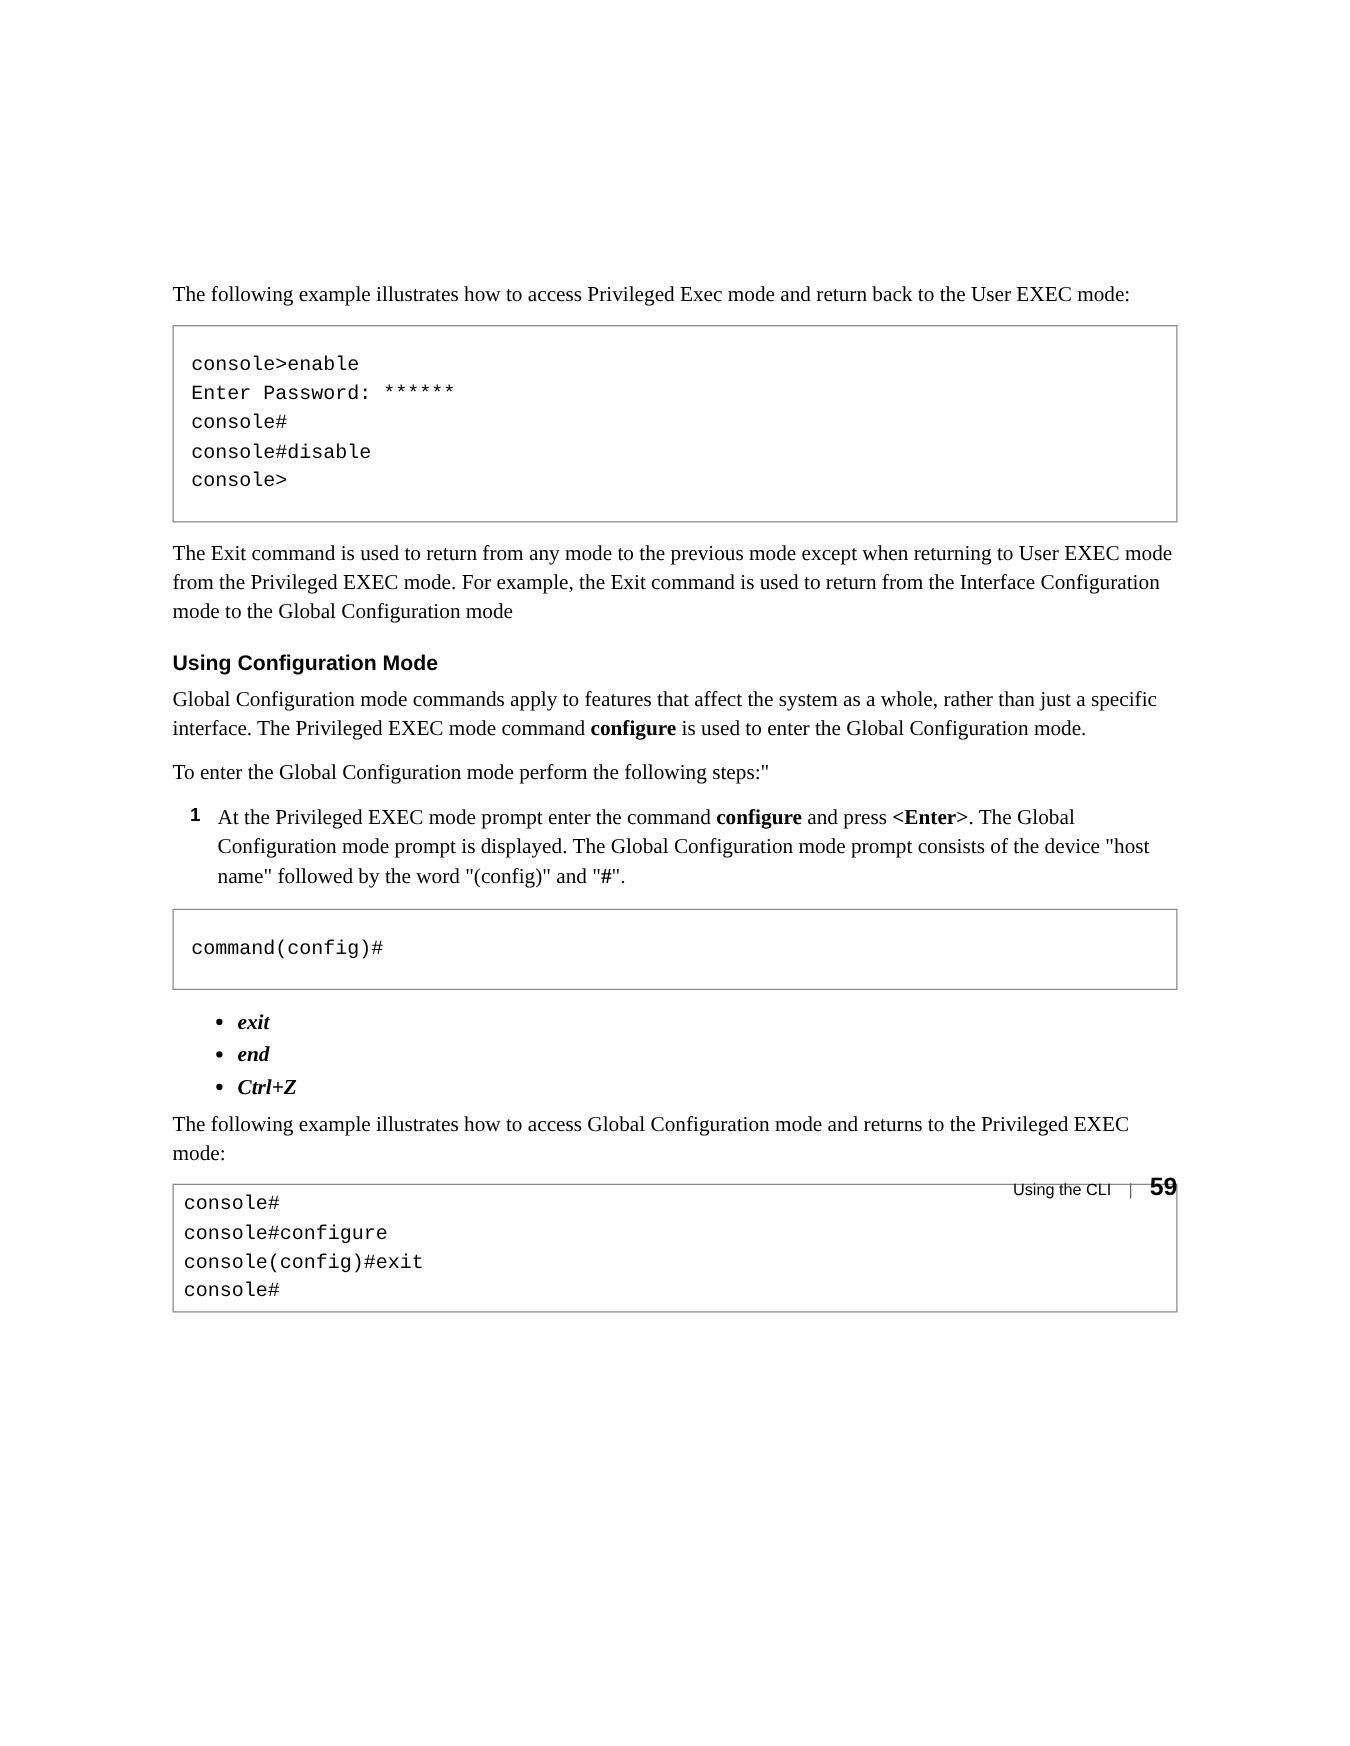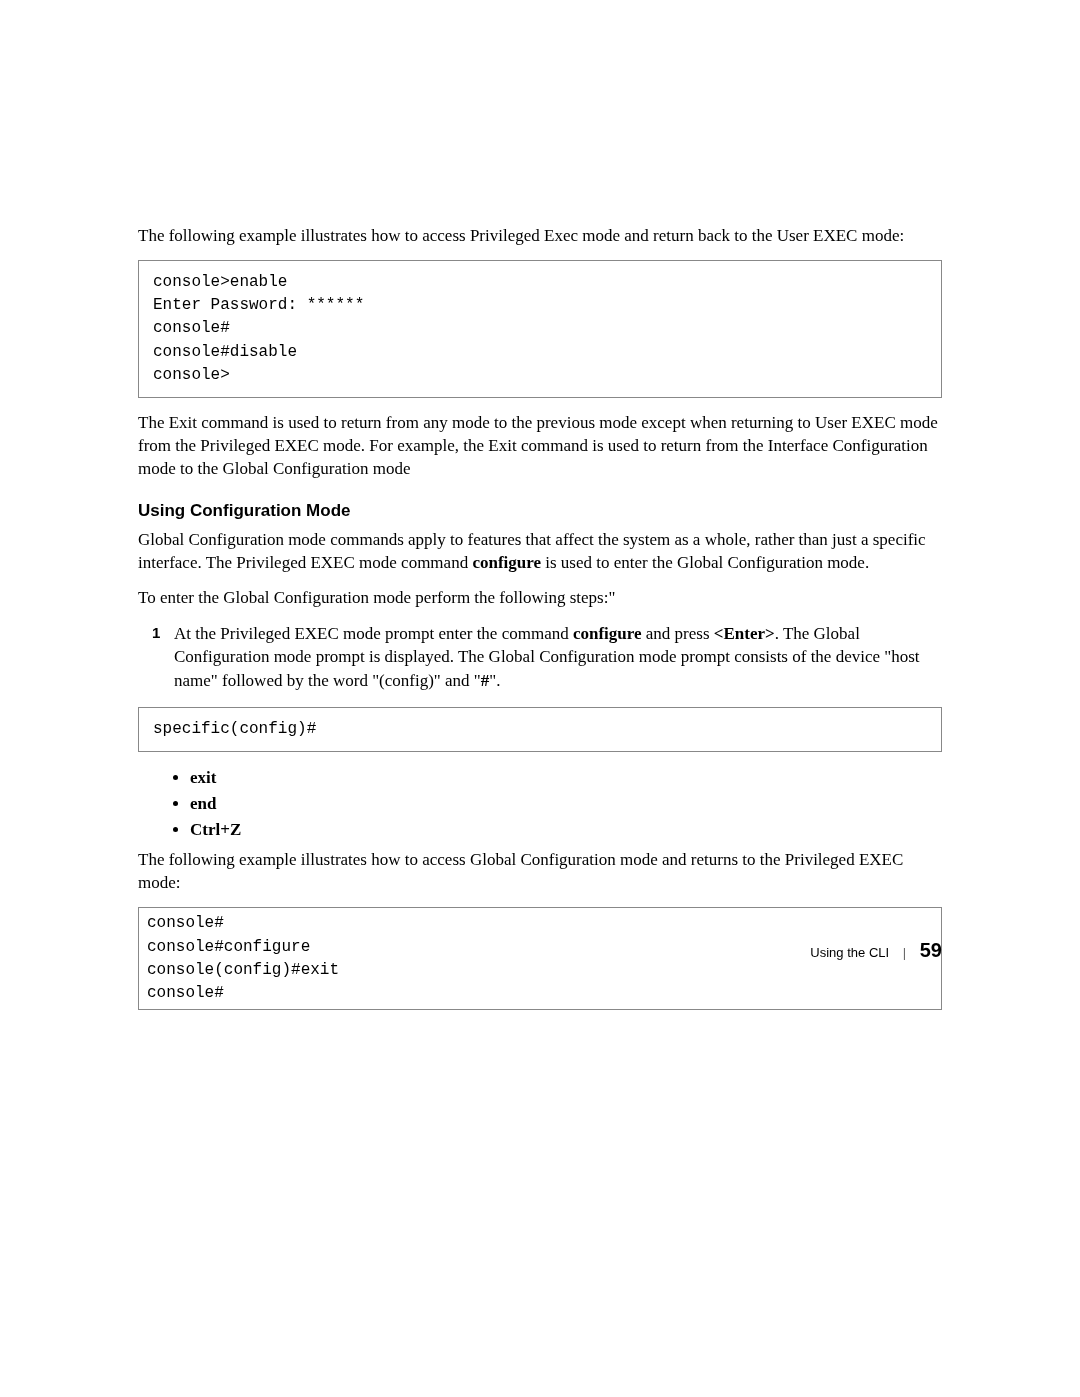--- a/index.html
+++ b/index.html
@@ -16,21 +16,21 @@
     position: relative;
     box-sizing: border-box;
     padding: 225px 138px 0 138px;
   }
   p {
     margin: 0 0 12px 0;
     line-height: 1.35;
   }
   .code-box {
     border: 1px solid #888;
-    padding: 10px 14px;
+    padding: 20px 14px;
     font-family: 'Courier New', monospace;
     font-size: 16px;
     line-height: 1.45;
     margin: 10px 0 14px 0;
     white-space: pre;
   }
   h3 {
     font-family: Arial, Helvetica, sans-serif;
     font-weight: bold;
     font-size: 17px;
@@ -52,20 +52,21 @@
     left: 14px;
     top: 0;
     font-family: Arial, Helvetica, sans-serif;
     font-weight: bold;
     font-size: 15px;
   }
   ul.bullets {
     list-style: disc;
     padding-left: 52px;
     margin: 4px 0 8px 0;
+    font-style: italic;
   }
   ul.bullets li {
     margin: 2px 0;
     font-weight: bold;
     line-height: 1.4;
     padding-left: 0;
   }
   .footer {
     position: absolute;
     bottom: 110px;
@@ -99,21 +100,21 @@
 
   <p>To enter the Global Configuration mode perform the following steps:"</p>
 
   <ol class="numlist">
     <li>
       <span class="marker">1</span>
       <span>At the Privileged EXEC mode prompt enter the command </span><span class="bold">configure</span><span> and press </span><span class="bold">&lt;Enter&gt;</span><span>. The Global Configuration mode prompt is displayed. The Global Configuration mode prompt consists of the device "host name" followed by the word "(config)" and "</span><span class="bold">#</span><span>".</span>
     </li>
   </ol>
 
-  <div class="code-box">specific(config)#</div>
+  <div class="code-box">command(config)#</div>
 
 
   <ul class="bullets">
     <li>exit</li>
     <li>end</li>
     <li>Ctrl+Z</li>
   </ul>
 
   <p>The following example illustrates how to access Global Configuration mode and returns to the Privileged EXEC mode:</p>
 

